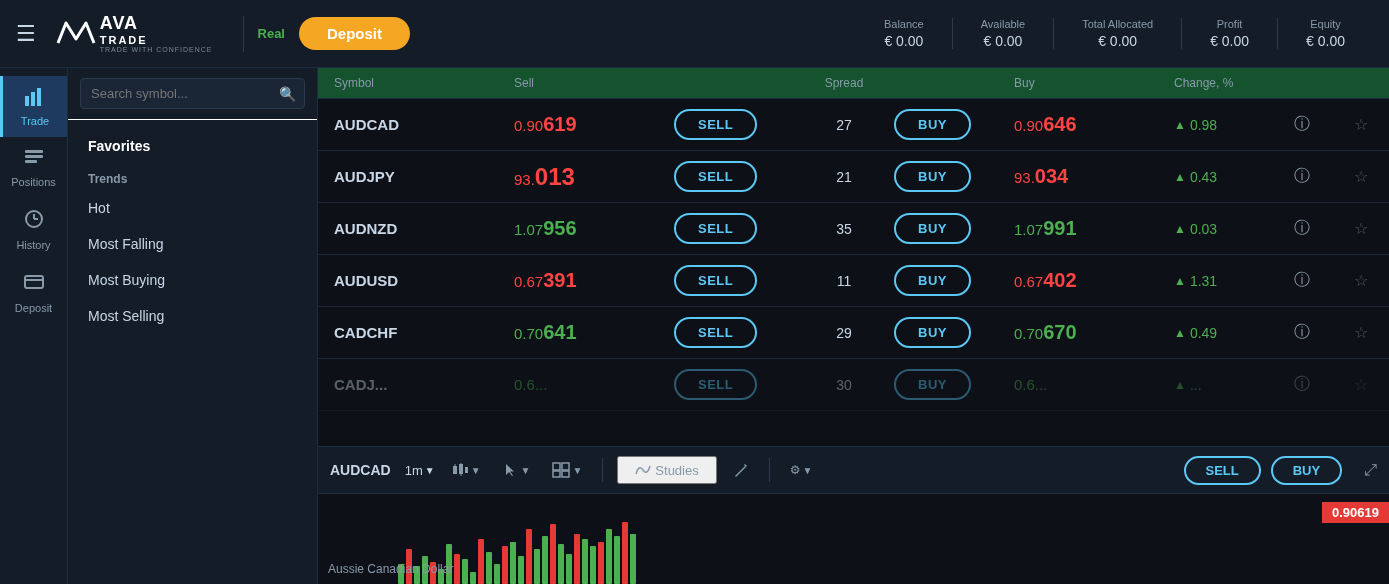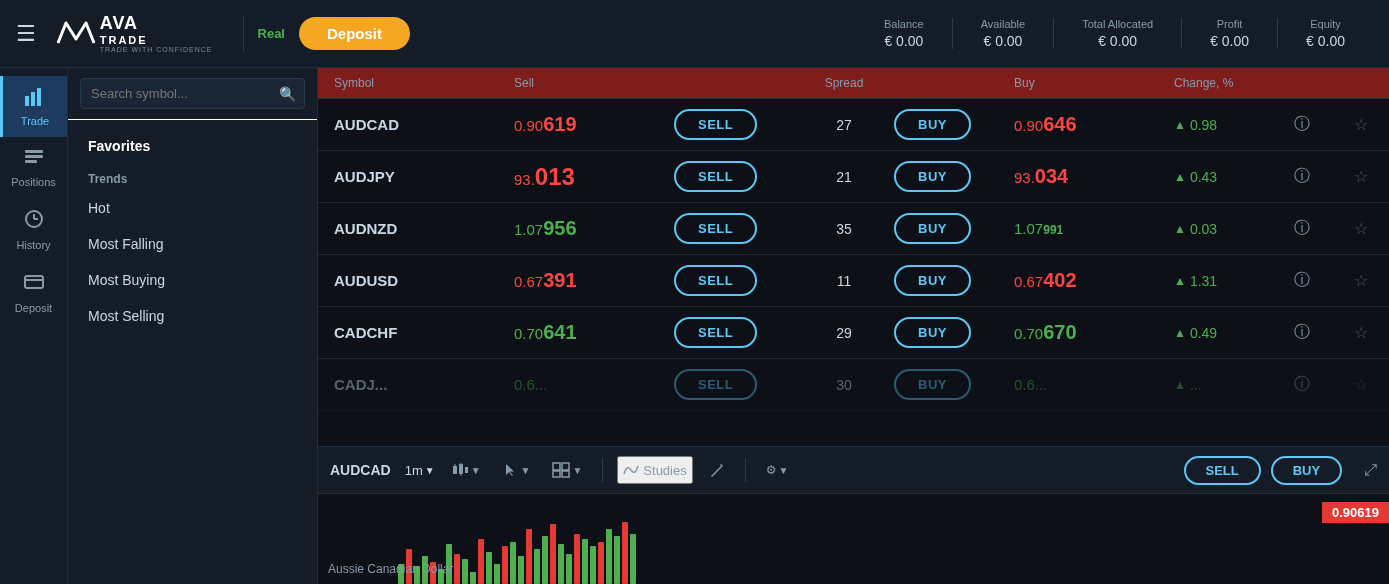--- a/index.html
+++ b/index.html
@@ -174,21 +174,21 @@
     }
 
     
     .table-header {
       display: grid;
       grid-template-columns: 180px 160px 120px 100px 120px 160px 120px 60px 40px;
       padding: 8px 16px;
       border-bottom: 1px solid #1e2d3e;
       font-size: 12px;
       color: #8899aa;
-      background: #7f1d1d;
+      background: #14532d;
     }
 
     
     .table-body {
       overflow: hidden;
     }
     .table-row {
       display: grid;
       grid-template-columns: 180px 160px 120px 100px 120px 160px 120px 60px 40px;
       padding: 10px 16px;
@@ -301,21 +301,21 @@
       background: #2a3a4a;
       margin: 0 4px;
     }
     .studies-btn {
       display: flex;
       align-items: center;
       gap: 4px;
       color: #8899aa;
       font-size: 13px;
       cursor: pointer;
-      padding: 4px 4px;
+      padding: 4px 16px;
     }
     .chart-btn-sell {
       background: transparent;
       border: 2px solid #5bc8f5;
       color: #5bc8f5;
       border-radius: 22px;
       padding: 5px 20px;
       font-size: 13px;
       font-weight: 700;
       cursor: pointer;
@@ -583,21 +583,21 @@
 
         <div class="table-row">
           <div class="symbol-name">AUDNZD</div>
           <div>
             <span style="color:#4caf50;font-size:15px;">1.07</span><span style="color:#4caf50;font-size:20px;font-weight:700;">956</span>
           </div>
           <div><button class="btn-sell">SELL</button></div>
           <div class="spread-val">35</div>
           <div><button class="btn-buy">BUY</button></div>
           <div>
-            <span style="color:#4caf50;font-size:15px;">1.07</span><span style="color:#4caf50;font-size:12px;font-weight:700;">991</span>
+            <span style="color:#4caf50;font-size:15px;">1.07</span><span style="color:#4caf50;font-size:20px;font-weight:700;">991</span>
           </div>
           <div class="change-cell">
             <span class="arrow-up">▲</span>
             <span class="change-positive">0.03</span>
           </div>
           <div><span class="info-icon">ⓘ</span></div>
           <div><span class="star-icon">☆</span></div>
         </div>
 
         <div class="table-row">

